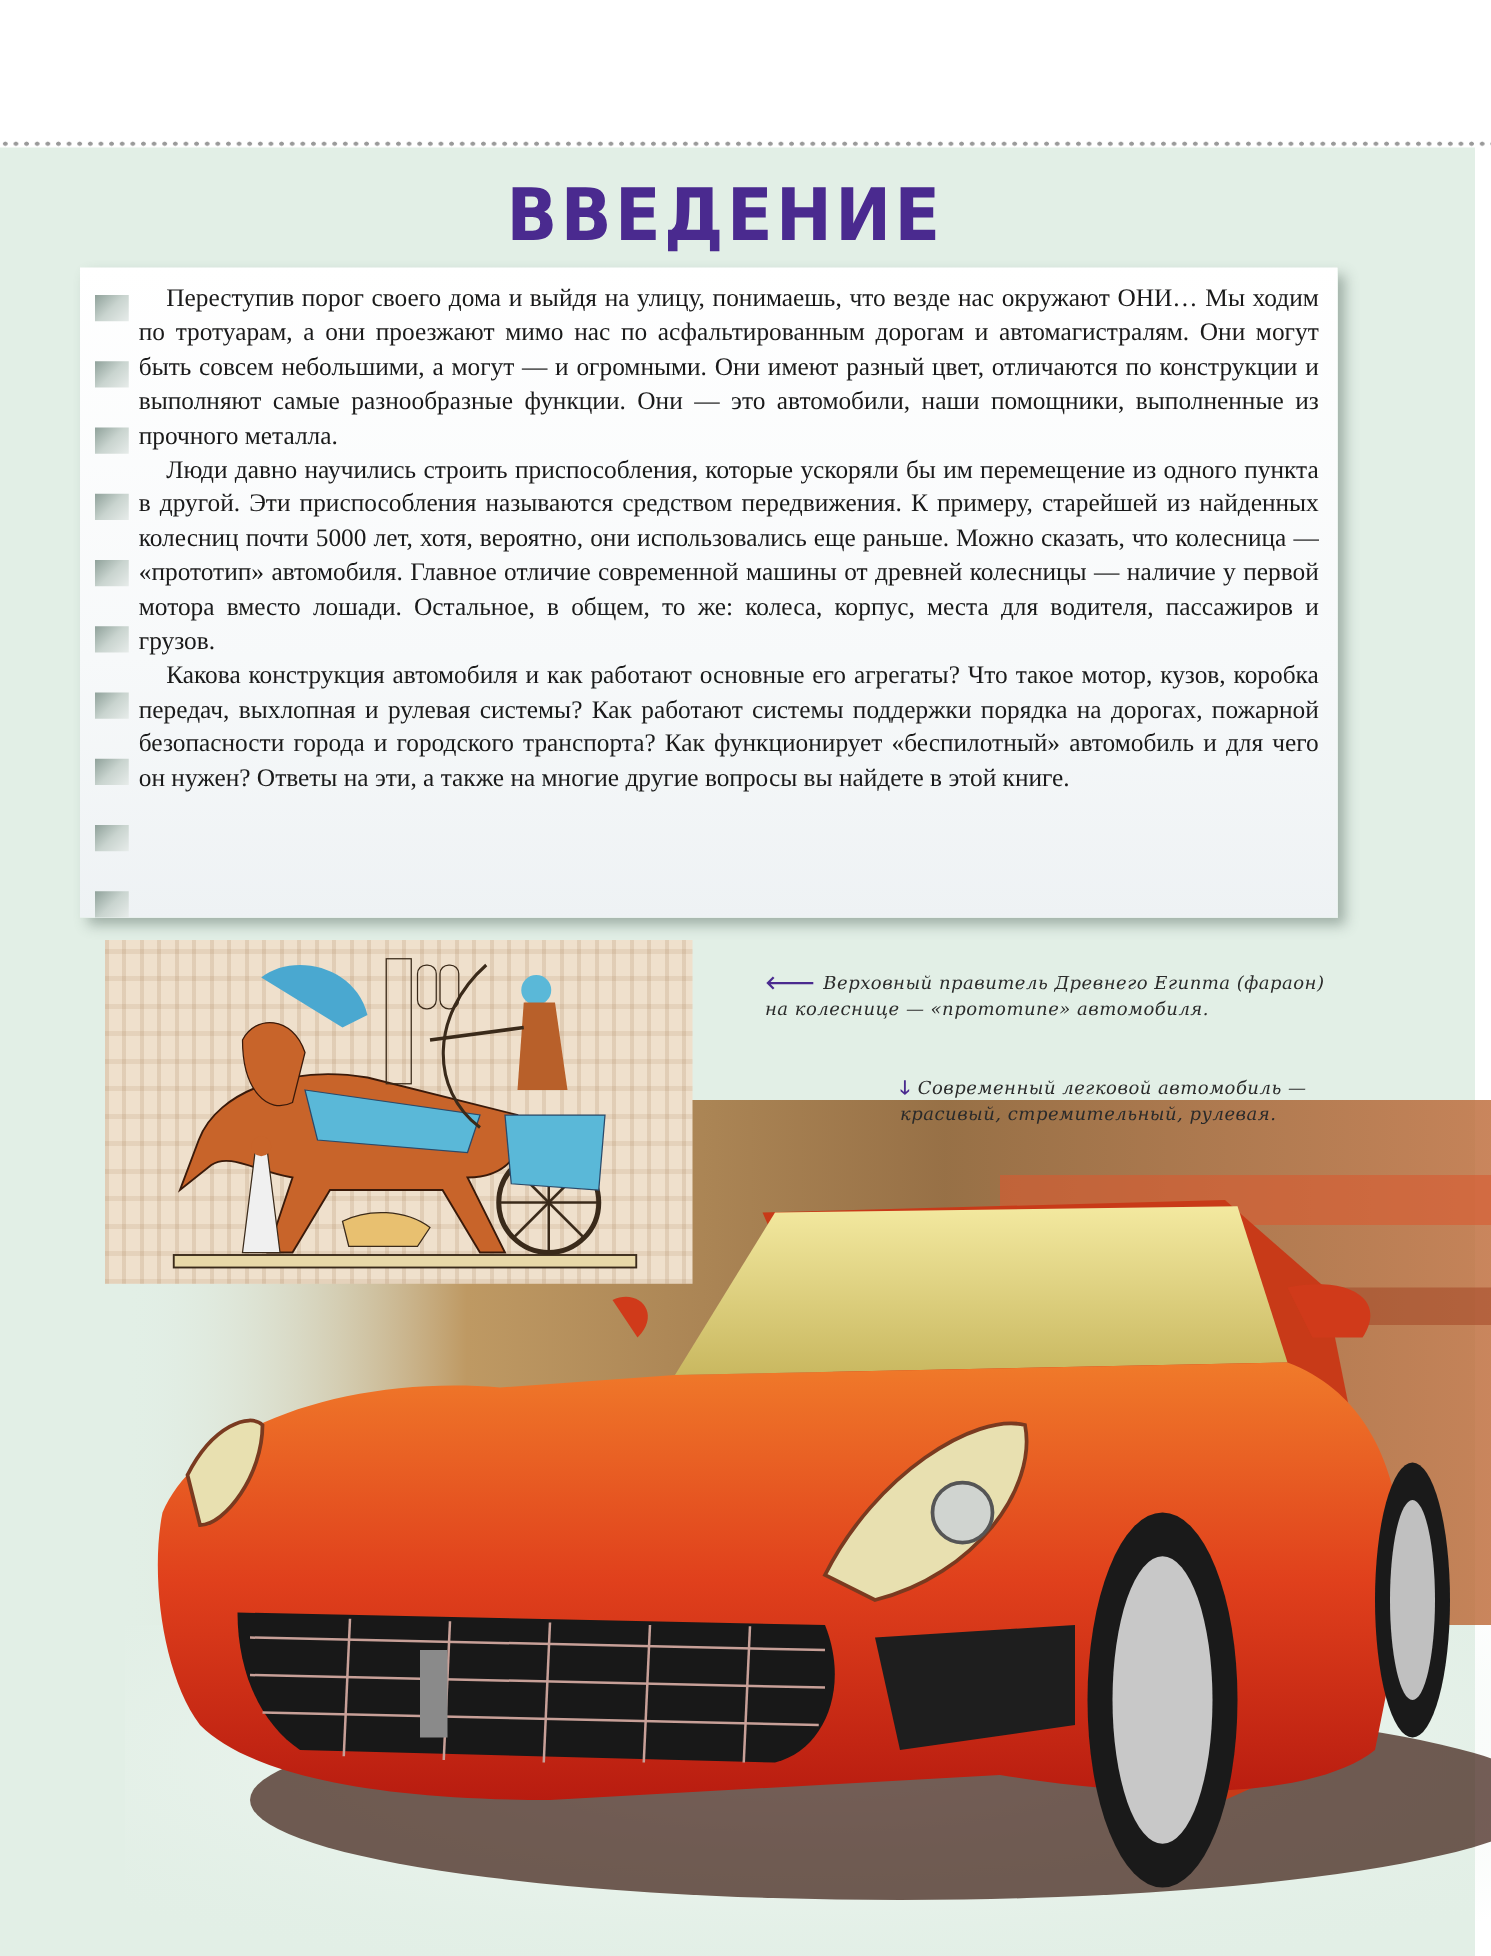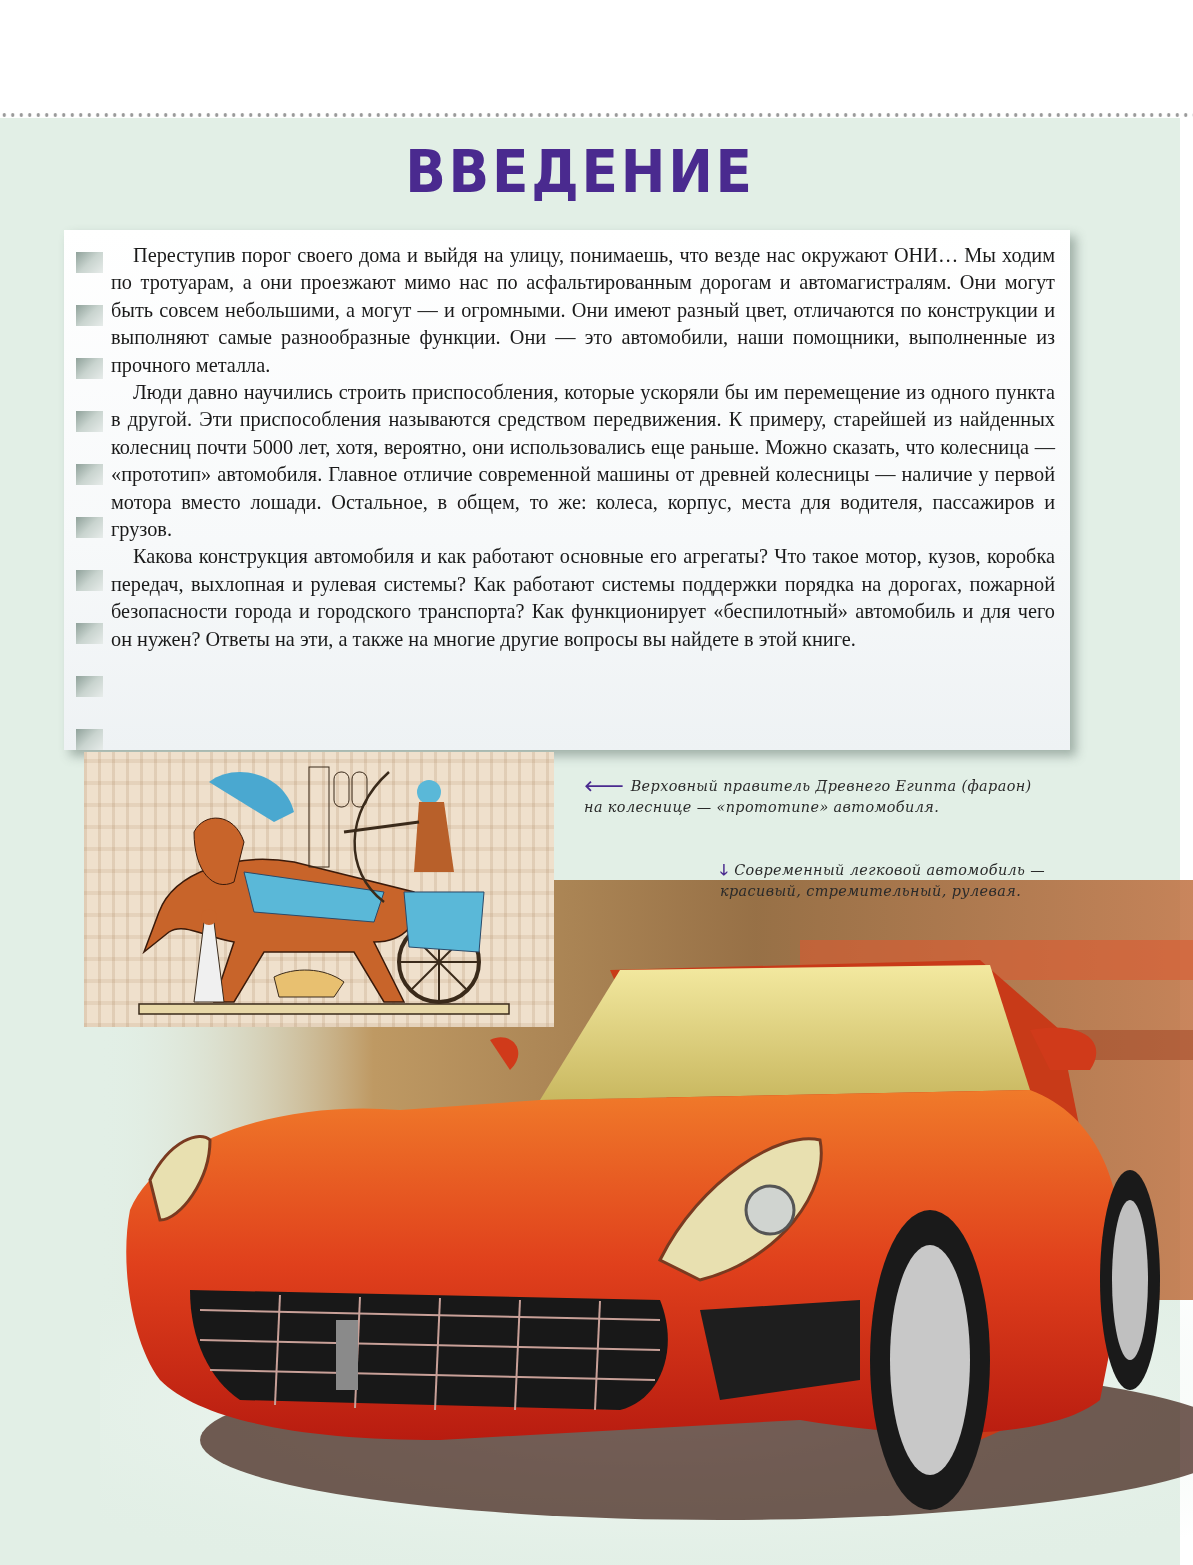--- a/index.html
+++ b/index.html
@@ -4,36 +4,36 @@
 <style>
   html, body { margin:0; padding:0; }
   body { width:1193px; height:1565px; position:relative; background:#ffffff; overflow:hidden; font-family:"DejaVu Serif", serif; }
   .dotline { position:absolute; left:0; top:112px; width:1193px; height:6px;
     background-image: radial-gradient(circle, #9a9a9a 1.6px, transparent 2px);
     background-size:8.5px 6px; background-repeat:repeat-x; }
   .page-bg { position:absolute; left:0; top:118px; width:1180px; height:1447px; background:#e2efe6; }
   .title { position:absolute; left:0; top:138px; width:1160px; text-align:center;
     font-family:"DejaVu Sans", sans-serif; font-weight:bold; font-size:58px; letter-spacing:3px;
     color:#4a2a8f; transform:scaleX(0.92); }
-  .textbox { position:absolute; left:64px; top:230px; width:1006px; height:520px;
+  .textbox { position:absolute; left:64px; top:214px; width:1006px; height:520px;
     background:linear-gradient(180deg,#ffffff 0%,#f7f9fa 60%,#eef2f4 100%);
     box-shadow: 6px 6px 10px rgba(80,100,90,0.45); }
   .bullets { position:absolute; left:12px; top:22px; width:30px; }
   .bullet { position:absolute; left:0; width:27px; height:21px;
     background:linear-gradient(135deg,#8fa19a 0%,#c9d4cf 50%,#e7ecea 100%); }
   .textcol { position:absolute; left:47px; top:12px; width:944px;
     font-family:"Liberation Serif", serif; font-size:20.3px; line-height:27.4px; color:#1a1a1a; text-align:justify; }
   .textcol p { margin:0; text-indent:22px; }
   .chariot { position:absolute; left:84px; top:752px; width:470px; height:275px; overflow:hidden;
     background:
       repeating-linear-gradient(90deg, rgba(160,120,80,0.18) 0 3px, transparent 3px 14px),
       repeating-linear-gradient(0deg, rgba(170,130,90,0.15) 0 4px, transparent 4px 22px),
       #efe0cc; }
   .caption { position:absolute; font-family:"DejaVu Serif", serif; font-style:italic; font-size:14.4px; line-height:21px; color:#2a2a2a; letter-spacing:0.4px; }
-  .cap1 { left:584px; top:776px; width:460px; }
+  .cap1 { left:612px; top:776px; width:460px; }
   .cap2 { left:720px; top:860px; width:340px; }
   .arrow { color:#4a2a8f; font-style:normal; font-weight:bold; font-size:15px; margin-right:6px; }
   .car-area { position:absolute; left:100px; top:880px; width:1093px; height:685px; }
 </style>
 </head>
 <body>
 
 <div class="dotline"></div>
 <div class="page-bg"></div>
 

